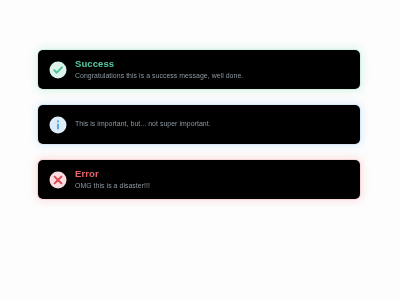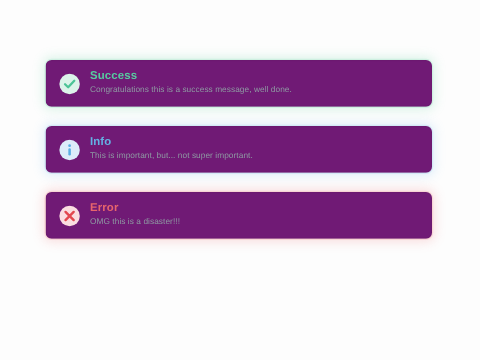--- a/index.html
+++ b/index.html
@@ -22,21 +22,21 @@
     display: flex;
     flex-direction: column;
     gap: 16px;
   }
 
   .alert-card {
     position: relative;
     box-sizing: border-box;
     width: 322px;
     height: 39px;
-    background: #701a75;
+    background: #000000;
     border-radius: 5px;
     display: flex;
     align-items: center;
     padding-left: 10px;
     border: 1px solid rgba(0,0,0,0.035);
   }
 
   
   .alert-card.success {
     box-shadow: 0 0 0 1px rgba(94, 209, 160, 0.16),
@@ -116,21 +116,20 @@
 
   <div class="alert-card info">
     <span class="alert-icon">
       <svg viewBox="0 0 18 18">
         <circle cx="9" cy="9" r="8.5" fill="#dcecfa"></circle>
         <circle cx="9" cy="5.4" r="1.15" fill="#5aaee3"></circle>
         <rect x="7.95" y="7.5" width="2.1" height="6.1" rx="1.05" fill="#5aaee3"></rect>
       </svg>
     </span>
     <span class="alert-text">
-      <span class="alert-title">Info</span>
       <span class="alert-message">This is important, but... not super important.</span>
     </span>
   </div>
 
 
   <div class="alert-card error">
     <span class="alert-icon">
       <svg viewBox="0 0 18 18">
         <circle cx="9" cy="9" r="8.5" fill="#fadde0"></circle>
         <path d="M5.6 5.6 L12.4 12.4 M12.4 5.6 L5.6 12.4" fill="none" stroke="#e2484f" stroke-width="2" stroke-linecap="round"></path>

